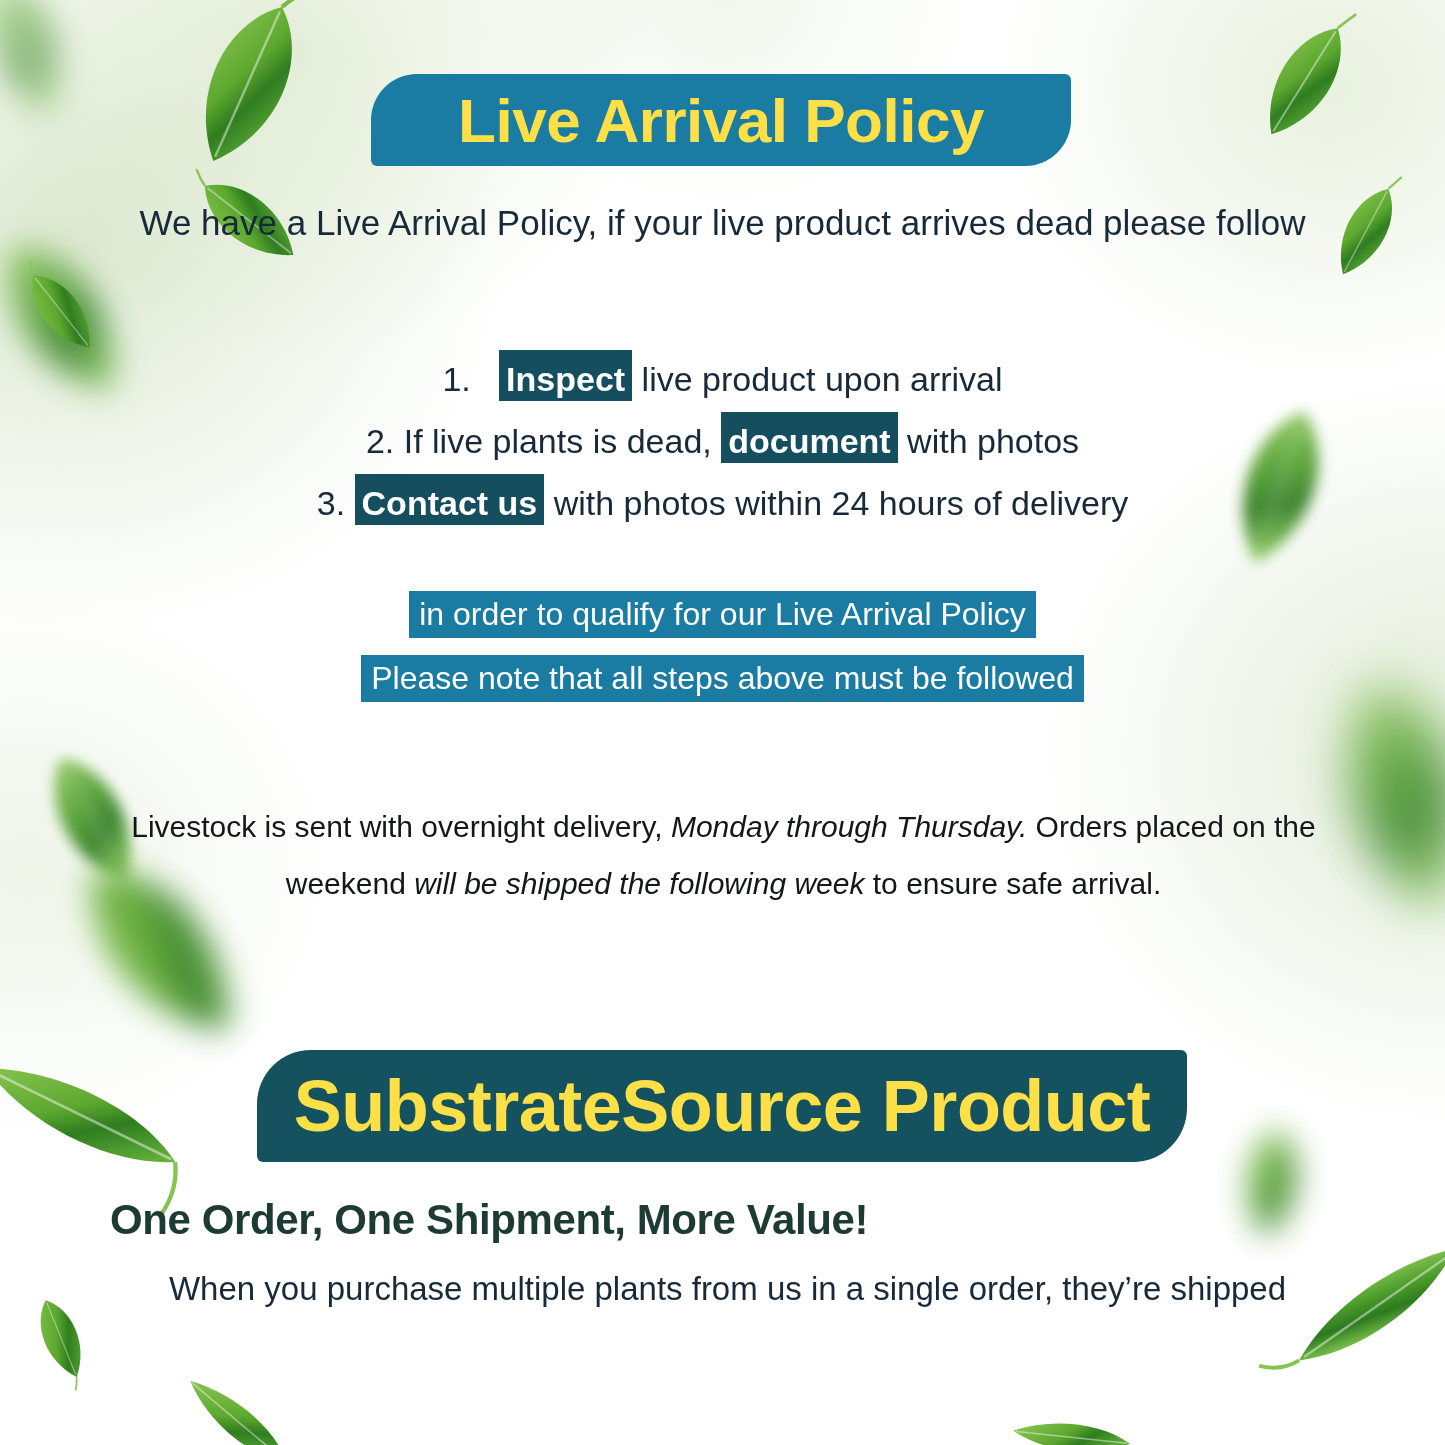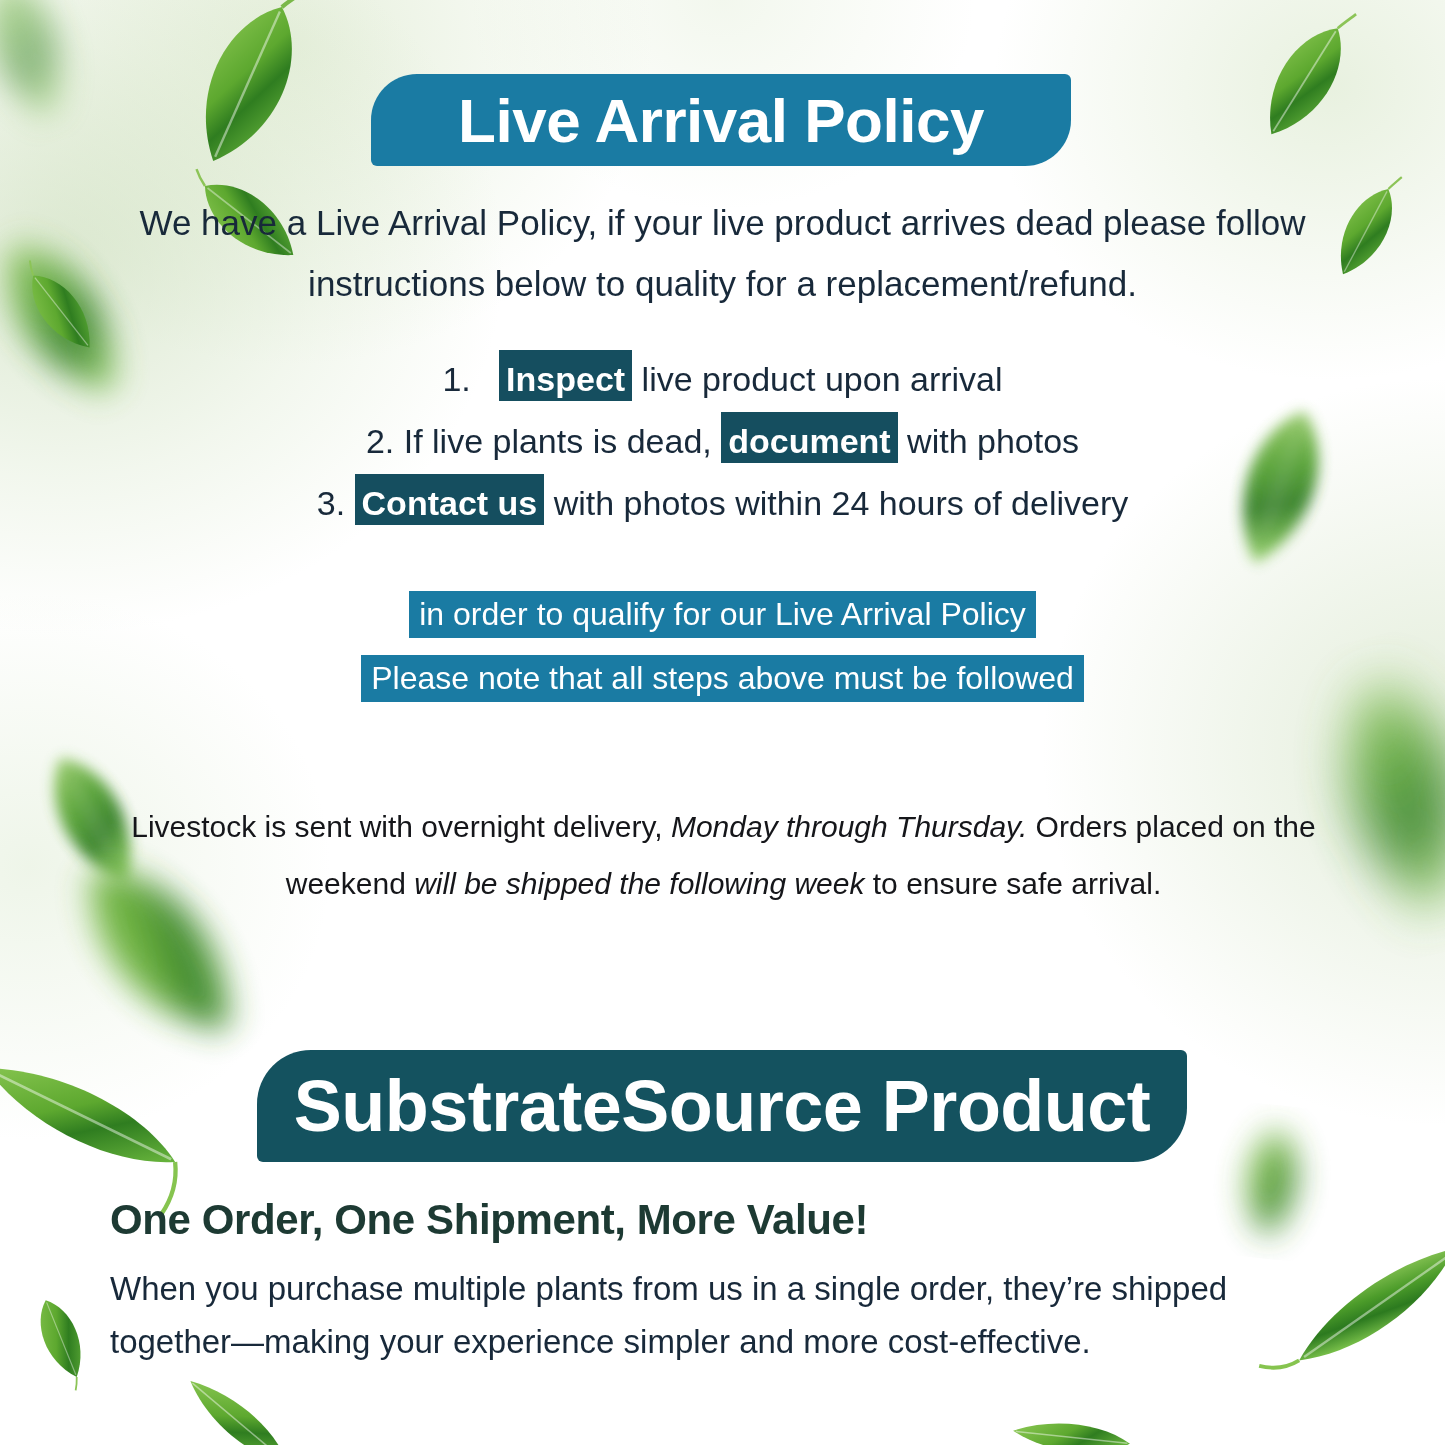--- a/index.html
+++ b/index.html
@@ -35,21 +35,21 @@
     pointer-events: none;
   }
   .leaf svg { display:block; width:100%; height:100%; overflow: visible;}
 
   
   .banner {
     position: absolute;
     display: flex;
     align-items: center;
     justify-content: center;
-    color: #ffffff;
+    color: #fde047;
     font-weight: bold;
     letter-spacing: -0.5px;
     border-radius: 46px 6px 46px 6px;
   }
   #banner-live {
     left: 371px;
     top: 74px;
     width: 700px;
     height: 92px;
     background: #1a7ba3;
@@ -136,21 +136,21 @@
     font-size: 42px;
     font-weight: bold;
     letter-spacing: -0.4px;
   }
 
   .outro {
     position: absolute;
     left: 110px;
     top: 1262px;
     width: 1235px;
-    text-align: left;
+    text-align: center;
     color: #18293a;
     font-size: 33px;
     line-height: 53px;
   }
 </style>
 </head>
 <body>
 
 <div id="page">
 
@@ -301,21 +301,20 @@
       <path d="M60 10 C96 38, 104 104, 60 152 C16 104, 24 38, 60 10 Z" fill="url(#lg2)"></path>
     </svg>
   </div>
 
   <div id="banner-live" class="banner">
     <span>Live Arrival Policy</span>
   </div>
 
   <div class="intro">
     <div>We have a Live Arrival Policy, if your live product arrives dead please follow</div>
-    <div>instructions below to quality for a replacement/refund.</div>
   </div>
 
   <div class="steps">
 
     <div class="step-line">
       <span>1.</span>
       &nbsp;
       <span class="hl-dark">Inspect</span>
       <span>live product upon arrival</span>
     </div>
@@ -345,16 +344,15 @@
   </div>
 
   <div id="banner-substrate" class="banner">
     <span>SubstrateSource Product</span>
   </div>
 
   <div class="subhead">One Order, One Shipment, More Value!</div>
 
   <div class="outro">
     <div>When you purchase multiple plants from us in a single order, they’re shipped</div>
-    <div>together—making your experience simpler and more cost-effective.</div>
   </div>
 
 </div>
 
 </body></html>

